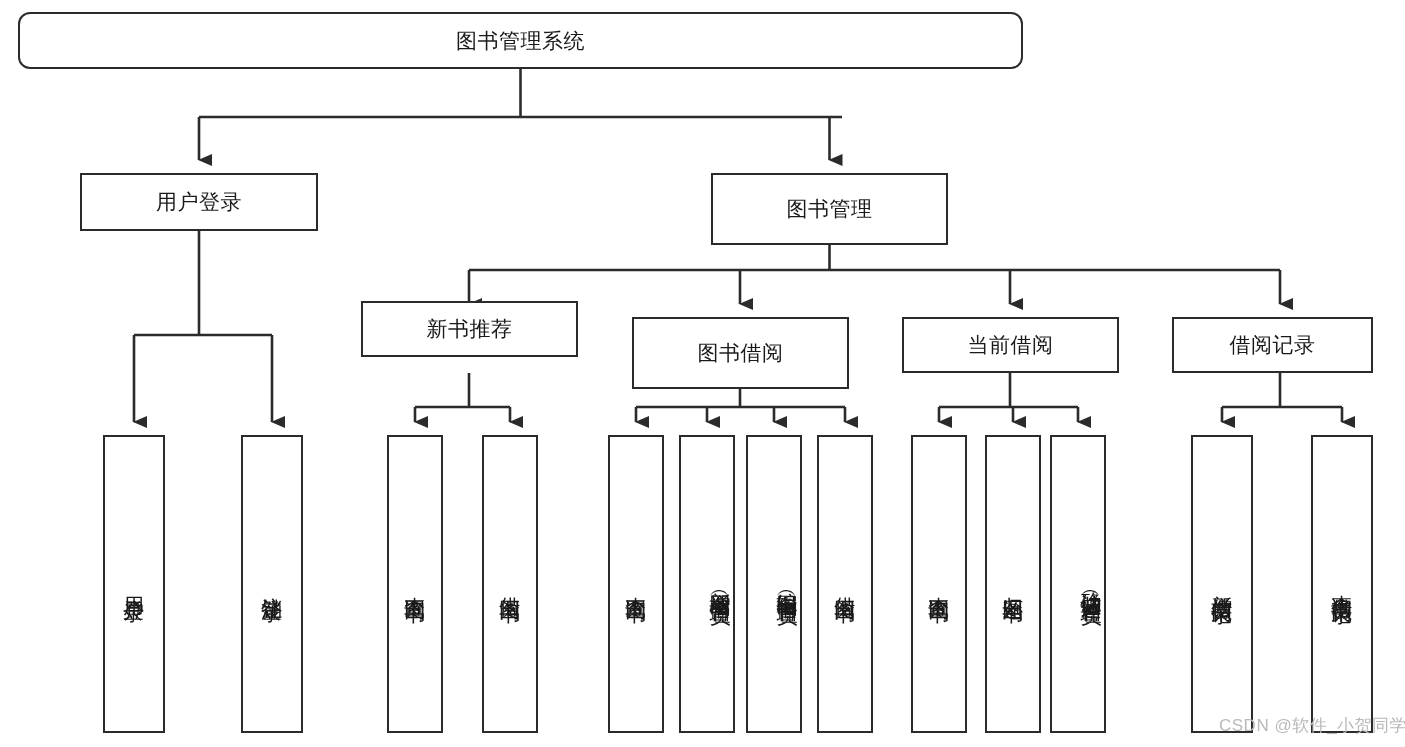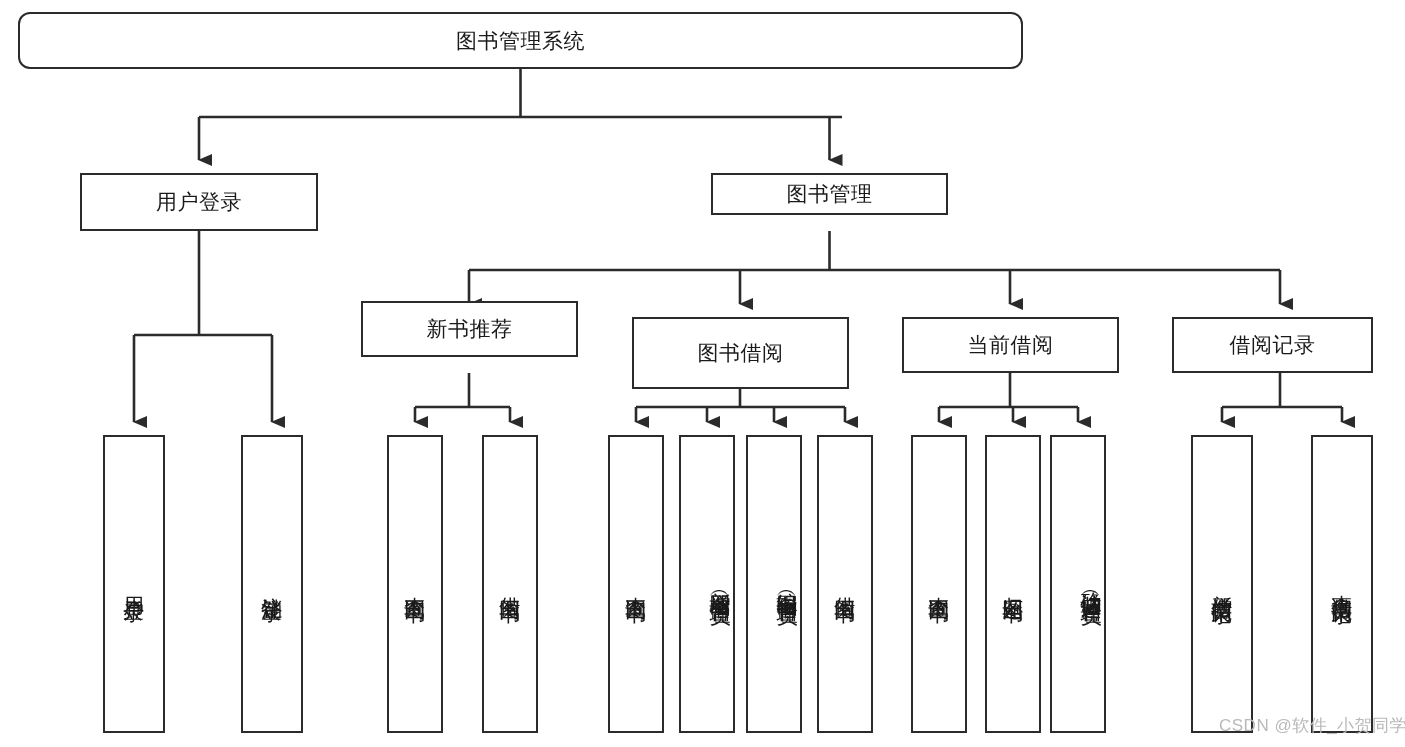--- a/index.html
+++ b/index.html
@@ -122,21 +122,21 @@
     </g>
   </svg>
 
   <div class="node horiz" style="left: 18px; top: 12px; width: 1005px; height: 57px; border-radius: 12px;">
     <span class="node-label">图书管理系统</span>
   </div>
 
   <div class="node horiz" style="left: 80px; top: 173px; width: 238px; height: 58px;">
     <span class="node-label">用户登录</span>
   </div>
-  <div class="node horiz" style="left: 711px; top: 173px; width: 237px; height: 42px;">
+  <div class="node horiz" style="left: 711px; top: 173px; width: 237px; height: 72px;">
     <span class="node-label">图书管理</span>
   </div>
 
   <div class="node horiz" style="left: 361px; top: 301px; width: 217px; height: 56px;">
     <span class="node-label">新书推荐</span>
   </div>
   <div class="node horiz" style="left: 632px; top: 317px; width: 217px; height: 72px;">
     <span class="node-label">图书借阅</span>
   </div>
   <div class="node horiz" style="left: 902px; top: 317px; width: 217px; height: 56px;">

